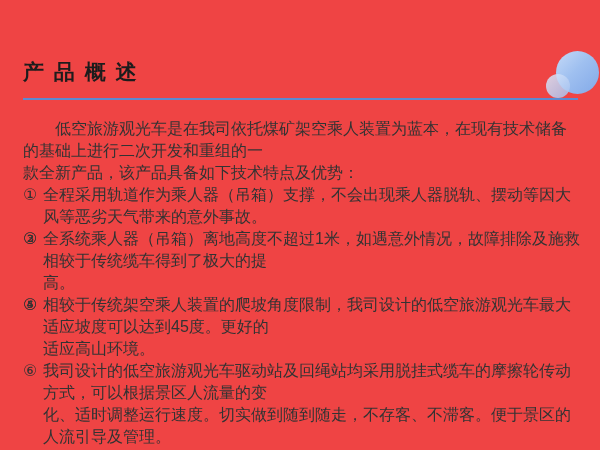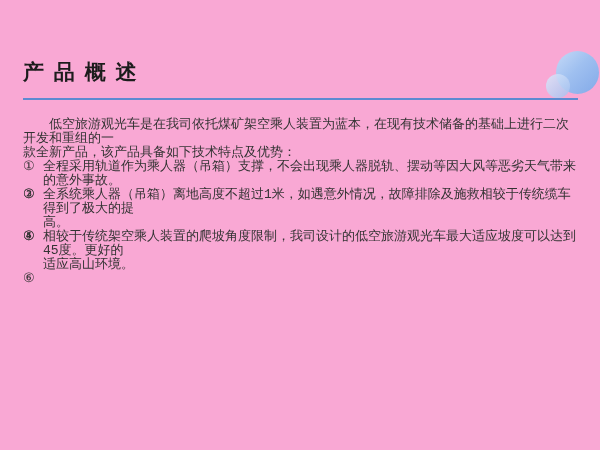--- a/index.html
+++ b/index.html
@@ -4,21 +4,21 @@
 <style>
   html, body { margin: 0; padding: 0; }
   body {
     width: 600px; height: 450px;
     font-family: "Liberation Sans", "DejaVu Sans", sans-serif;
     background: #ffffff;
   }
   .slide {
     position: relative;
     width: 600px; height: 450px;
-    background: #f9a8d4;
+    background: #ef4444;
     overflow: hidden;
   }
   
   .circle-large {
     position: absolute;
     left: 556px; top: 51px;
     width: 43px; height: 43px;
     border-radius: 50%;
     background: linear-gradient(135deg, #c6daf7 0%, #9fc0f0 45%, #82a9e8 100%);
   }
@@ -45,24 +45,23 @@
     position: absolute;
     left: 23px; top: 98px;
     width: 555px; height: 2px;
     background: #5d8ad1;
   }
   
   .body-text {
     position: absolute;
     left: 23px; top: 118px;
     width: 558px;
-    font-size: 13px;
-    line-height: 14px;
+    font-size: 16px;
+    line-height: 22px;
     color: #333333;
-    font-family: Liberation Mono, monospace;
   }
   .intro {
     margin: 0;
     text-indent: 2em;
     white-space: pre-wrap;
   }
   .feature-list { margin: 0; padding: 0; }
   .item {
     position: relative;
     margin: 0;
@@ -105,17 +104,19 @@
       <p class="item">
         <span class="marker">④</span>
       </p>
       <p class="item">
         <span class="marker">⑤</span>
         <span class="item-text">相较于传统架空乘人装置的爬坡角度限制，我司设计的低空旅游观光车最大适应坡度可以达到45度。更好的
 适应高山环境。</span>
       </p>
       <p class="item">
         <span class="marker">⑥</span>
+        <span class="item-text">我司设计的低空旅游观光车驱动站及回绳站均采用脱挂式缆车的摩擦轮传动方式，可以根据景区人流量的变
+化、适时调整运行速度。切实做到随到随走，不存客、不滞客。便于景区的人流引导及管理。</span>
       </p>
     </div>
   </div>
 
 </div>
 
 </body></html>

